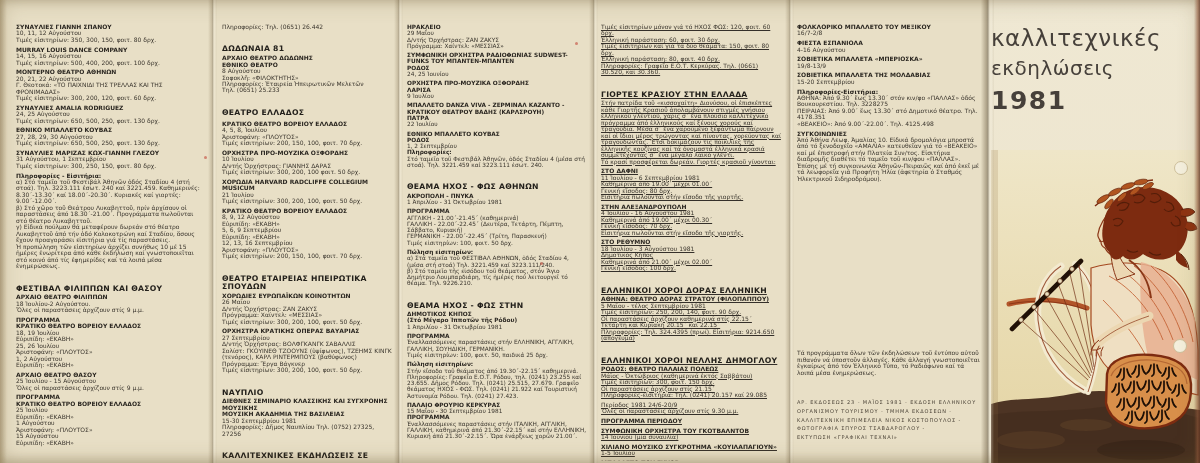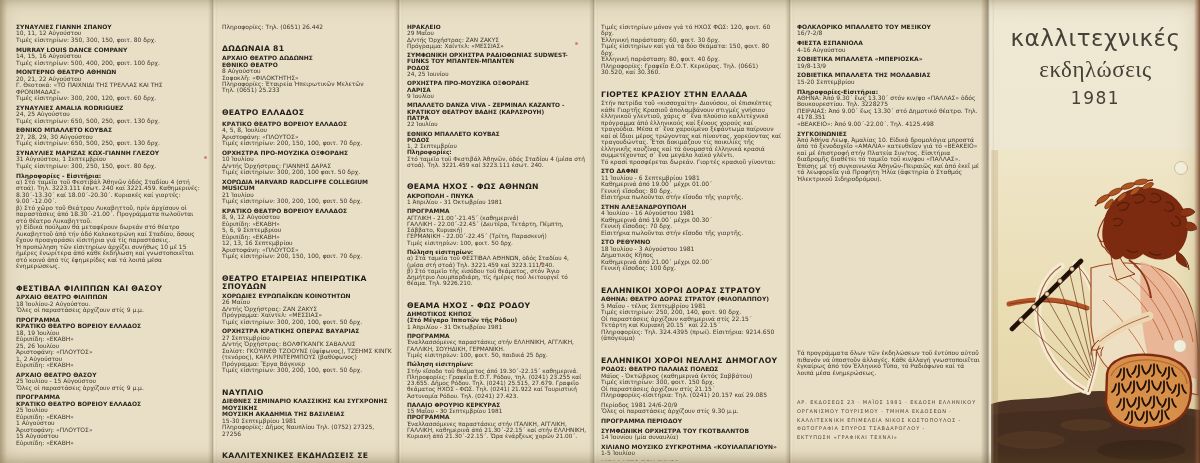--- a/index.html
+++ b/index.html
@@ -15,33 +15,33 @@
   .col{position:absolute;top:24px;bottom:2px;overflow:hidden;font-size:6px;line-height:1.08;}
   .col .block{margin-bottom:3.2px;}
   .ln{white-space:normal;}
   .ln.H{font-size:7.7px;font-weight:bold;letter-spacing:.25px;color:#23201b;line-height:1.12;margin:15px 0 1px;}
   .ln.b{font-weight:bold;color:#2a2620;}
   .ln.n{color:#3a352d;}
   .ln.c{font-size:5px;letter-spacing:.9px;color:#4e463a;line-height:1.75;}
   #col-0{left:16px;width:184px;}
   #col-1{left:222px;width:172px;}
   #col-2{left:407px;width:180px;font-size:5.8px;}
-  #col-3{left:601px;width:181px;}
+  #col-3{left:601px;width:181px;text-decoration:underline;}
   #col-4{left:797px;width:184px;}
   
   .fold{position:absolute;top:0;bottom:0;width:9px;z-index:30;pointer-events:none;
     background:linear-gradient(90deg, rgba(95,75,40,0) 0%, rgba(95,75,40,.22) 40%, rgba(60,45,20,.30) 52%, rgba(255,252,240,.28) 66%, rgba(95,75,40,.05) 100%);}
   .fold.big{width:13px;
     background:linear-gradient(90deg, rgba(95,75,40,.02) 0%, rgba(70,52,25,.35) 42%, rgba(40,28,12,.38) 52%, rgba(255,252,240,.45) 68%, rgba(95,75,40,.08) 100%);}
   
   .right-panel{position:absolute;left:991px;top:0;width:209px;height:463px;background:linear-gradient(180deg,#efe8d3 0%,#ece3cb 100%);z-index:10;}
-  .cover-title{position:absolute;left:0;top:22px;width:100%;text-align:center;color:#46403a;z-index:12;}
+  .cover-title{position:absolute;left:0;top:22px;width:100%;text-align:left;color:#46403a;z-index:12;}
   .cover-title .t1{font-size:23px;letter-spacing:.5px;line-height:1.4;}
-  .cover-title .t2{font-size:23px;letter-spacing:.5px;line-height:1.4;font-family:Liberation Serif, serif;}
-  .cover-title .t3{font-size:17px;letter-spacing:1.5px;line-height:1.5;}
+  .cover-title .t2{font-size:20px;letter-spacing:.5px;line-height:1.4;}
+  .cover-title .t3{font-size:25px;letter-spacing:1.5px;line-height:1.5;font-weight:bold;}
   .artwork{position:absolute;left:991px;top:150px;width:209px;height:313px;z-index:11;}
   .edge-right{position:absolute;right:0;top:0;bottom:0;width:6px;z-index:45;
     background:linear-gradient(90deg, rgba(150,90,60,0), rgba(146,86,58,.55) 60%, rgba(96,52,34,.75));}
   .edge-left{position:absolute;left:0;top:0;bottom:0;width:7px;z-index:45;
     background:linear-gradient(90deg, rgba(120,95,50,.30), rgba(120,95,50,0));}
   .speck{position:absolute;width:3px;height:3px;border-radius:50%;background:#c0392b;opacity:.55;z-index:35;}
 </style>
 </head>
 <body>
 
@@ -231,21 +231,21 @@
       <div class="ln n">ΓΑΛΛΙΚΗ - 22.00΄-22.45΄ (Δευτέρα, Τετάρτη, Πέμπτη, Σάββατο, Κυριακή)</div>
       <div class="ln n">ΓΕΡΜΑΝΙΚΗ - 22.00΄-22.45΄ (Τρίτη, Παρασκευή)</div>
       <div class="ln n">Τιμές εἰσιτηρίων: 100, φοιτ. 50 δρχ.</div>
     </div>
     <div class="block">
       <div class="ln b">Πώληση εἰσιτηρίων:</div>
       <div class="ln n">α) Στά ταμεῖα τοῦ ΦΕΣΤΙΒΑΛ ΑΘΗΝΩΝ, ὁδός Σταδίου 4, (μέσα στή στοά) Τηλ. 3221.459 καί 3223.111/240.</div>
       <div class="ln n">β) Στό ταμεῖο τῆς εἰσόδου τοῦ θεάματος, στόν Ἅγιο Δημήτριο Λουμπαρδιάρη, τίς ἡμέρες πού λειτουργεῖ τό θέαμα. Τηλ. 9226.210.</div>
     </div>
     <div class="block">
-      <div class="ln H">ΘΕΑΜΑ ΗΧΟΣ - ΦΩΣ ΡΟΔΟΥ</div>
+      <div class="ln H">ΘΕΑΜΑ ΗΧΟΣ - ΦΩΣ ΣΤΗΝ</div>
       <div class="ln b">ΔΗΜΟΤΙΚΟΣ ΚΗΠΟΣ</div>
       <div class="ln b">(Στό Μέγαρο Ἱπποτῶν τῆς Ρόδου)</div>
       <div class="ln n">1 Ἀπριλίου - 31 Ὀκτωβρίου 1981</div>
     </div>
     <div class="block">
       <div class="ln b">ΠΡΟΓΡΑΜΜΑ</div>
       <div class="ln n">Ἐναλλασσόμενες παραστάσεις στήν ΕΛΛΗΝΙΚΗ, ΑΓΓΛΙΚΗ, ΓΑΛΛΙΚΗ, ΣΟΥΗΔΙΚΗ, ΓΕΡΜΑΝΙΚΗ.</div>
       <div class="ln n">Τιμές εἰσιτηρίων: 100, φοιτ. 50, παιδικά 25 δρχ.</div>
     </div>
     <div class="block">
@@ -287,21 +287,21 @@
       <div class="ln n">Εἰσιτήρια πωλοῦνται στήν εἴσοδο τῆς γιορτῆς.</div>
     </div>
     <div class="block">
       <div class="ln b">ΣΤΟ ΡΕΘΥΜΝΟ</div>
       <div class="ln n">18 Ἰουλίου - 3 Αὐγούστου 1981</div>
       <div class="ln n">Δημοτικός Κῆπος</div>
       <div class="ln n">Καθημερινά ἀπό 21.00΄ μέχρι 02.00΄</div>
       <div class="ln n">Γενική εἴσοδος: 100 δρχ.</div>
     </div>
     <div class="block">
-      <div class="ln H">ΕΛΛΗΝΙΚΟΙ ΧΟΡΟΙ ΔΟΡΑΣ ΣΤΡΑΤΟΥ</div>
+      <div class="ln H">ΕΛΛΗΝΙΚΟΙ ΧΟΡΟΙ ΔΟΡΑΣ ΕΛΛΗΝΙΚΗ</div>
       <div class="ln b">ΑΘΗΝΑ: ΘΕΑΤΡΟ ΔΟΡΑΣ ΣΤΡΑΤΟΥ (ΦΙΛΟΠΑΠΠΟΥ)</div>
       <div class="ln n">5 Μαΐου - τέλος Σεπτεμβρίου 1981</div>
       <div class="ln n">Τιμές εἰσιτηρίων: 250, 200, 140, φοιτ. 90 δρχ.</div>
       <div class="ln n">Οἱ παραστάσεις ἀρχίζουν καθημερινά στίς 22.15΄</div>
       <div class="ln n">Τετάρτη καί Κυριακή 20.15΄ καί 22.15΄</div>
       <div class="ln n">Πληροφορίες: Τηλ. 324.4395 (πρωί). Εἰσιτήρια: 9214.650 (ἀπόγευμα)</div>
     </div>
     <div class="block">
       <div class="ln H">ΕΛΛΗΝΙΚΟΙ ΧΟΡΟΙ ΝΕΛΛΗΣ ΔΗΜΟΓΛΟΥ</div>
       <div class="ln b">ΡΟΔΟΣ: ΘΕΑΤΡΟ ΠΑΛΑΙΑΣ ΠΟΛΕΩΣ</div>

